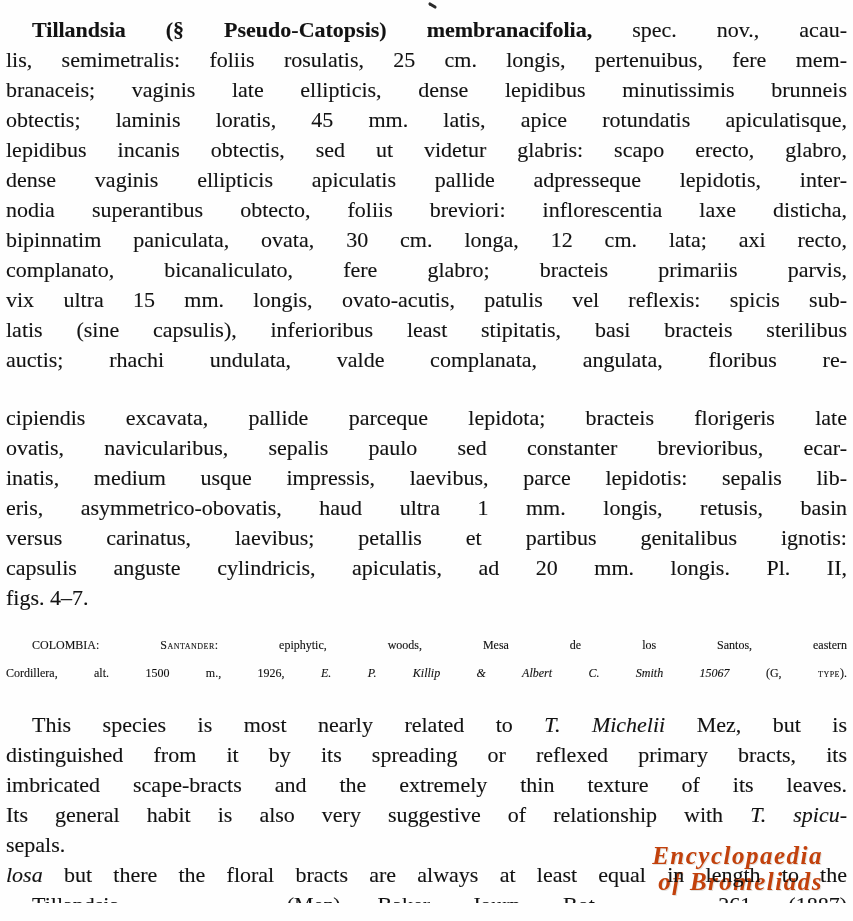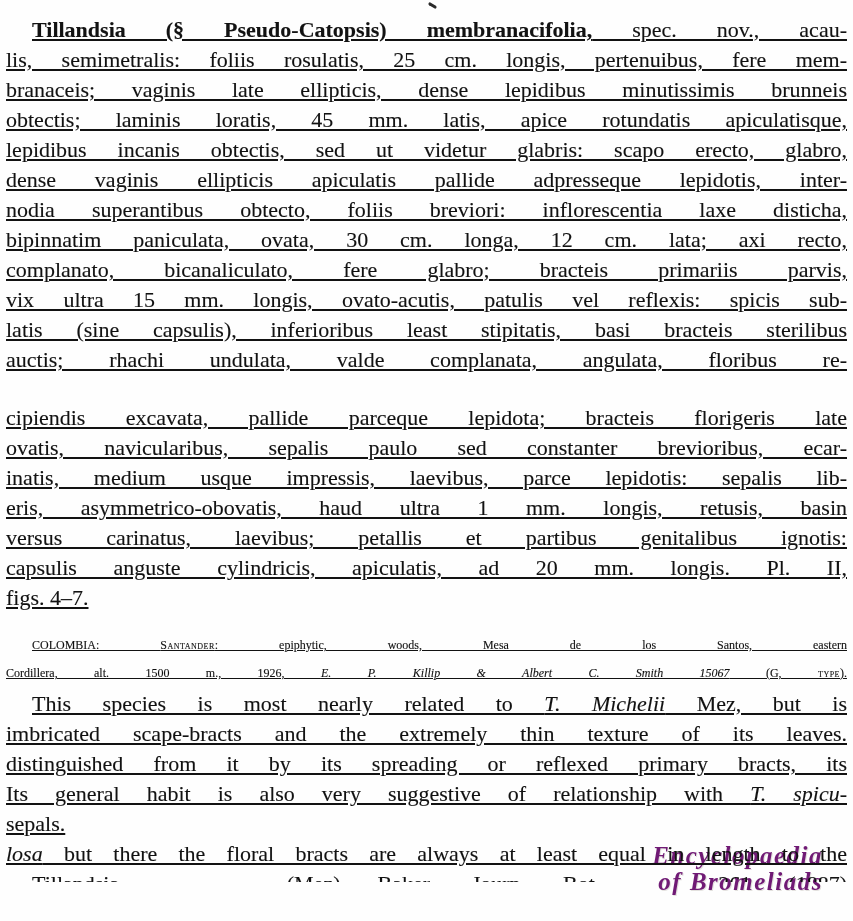--- a/index.html
+++ b/index.html
@@ -7,21 +7,21 @@
     position: relative;
     width: 853px;
     height: 921px;
     background: #fefefe;
     overflow: hidden;
     box-sizing: border-box;
     padding: 15px 6px 0 6px;
     font-family: "Liberation Serif", "DejaVu Serif", serif;
     color: #121212;
   }
-  .doc { position: relative; z-index: 2; text-decoration: underline; }
+  .doc { position: relative; z-index: 2; }
   .para { margin: 0; }
   .para.body .line { font-size: 22px; line-height: 30px; }
   .para.small .line { font-size: 12px; line-height: 28px; }
   .line {
     text-align: justify;
     text-align-last: justify;
     -webkit-text-stroke: 0.2px rgba(10,10,10,0.55);
   }
   .line.nj { text-align-last: left; }
   .line.ind { text-indent: 26px; }
@@ -37,21 +37,21 @@
     position: absolute;
     z-index: 1;
     right: 30px;
     top: 843px;
     text-align: right;
     font-style: italic;
     font-weight: bold;
     font-size: 25px;
     line-height: 26px;
     letter-spacing: 1.5px;
-    color: #701a75;
+    color: #c2410c;
     text-shadow: 1px 1px 0 #e3e1de;
     user-select: none;
   }
   .scan-tick {
     position: absolute;
     z-index: 3;
     left: 428px;
     top: 4px;
     width: 9px;
     height: 3px;
@@ -91,24 +91,24 @@
         <div class="line"><span class="sg-n">inatis, medium usque impressis, laevibus, parce lepidotis: sepalis lib-</span></div>
         <div class="line"><span class="sg-n">eris, asymmetrico-obovatis, haud ultra 1 mm. longis, retusis, basin</span></div>
         <div class="line"><span class="sg-n">versus carinatus, laevibus; petallis et partibus genitalibus ignotis:</span></div>
         <div class="line"><span class="sg-n">capsulis anguste cylindricis, apiculatis, ad 20 mm. longis.  Pl. II,</span></div>
         <div class="line nj"><span class="sg-n">figs. 4–7.</span></div>
       </div>
       <div class="para small" style="margin-top: 18px;">
         <div class="line ind"><span class="sg-n">COLOMBIA: </span><span class="sg-sc">Santander</span><span class="sg-n">: epiphytic, woods, Mesa de los Santos, eastern</span></div>
         <div class="line"><span class="sg-n">Cordillera, alt. 1500 m., 1926, </span><span class="sg-i">E. P. Killip &amp; Albert C. Smith 15067</span><span class="sg-n"> (G, </span><span class="sg-sc">type</span><span class="sg-n">).</span></div>
       </div>
-      <div class="para body" style="margin-top: 2px;">
+      <div class="para body" style="margin-top: 23px;">
         <div class="line ind"><span class="sg-n">This species is most nearly related to </span><span class="sg-i">T. Michelii</span><span class="sg-n"> Mez, but is</span></div>
+        <div class="line"><span class="sg-n">distinguished from it by its spreading or reflexed primary bracts, its</span></div>
         <div class="line"><span class="sg-n">imbricated scape-bracts and the extremely thin texture of its leaves.</span></div>
-        <div class="line"><span class="sg-n">distinguished from it by its spreading or reflexed primary bracts, its</span></div>
         <div class="line"><span class="sg-n">Its general habit is also very suggestive of relationship with </span><span class="sg-i">T. spicu-</span></div>
         <div class="line nj"><span class="sg-n">sepals.</span></div>
         <div class="line"><span class="sg-i">losa</span><span class="sg-n"> but there the floral bracts are always at least equal in length to the</span></div>
       </div>
       <div class="para body truncated">
         <div class="line ind"><span class="sg-n">Tillandsia ................. (Mez) Baker, Journ. Bot. ........ 261 (1887)</span></div>
       </div>
     </div>
 
 </div>

